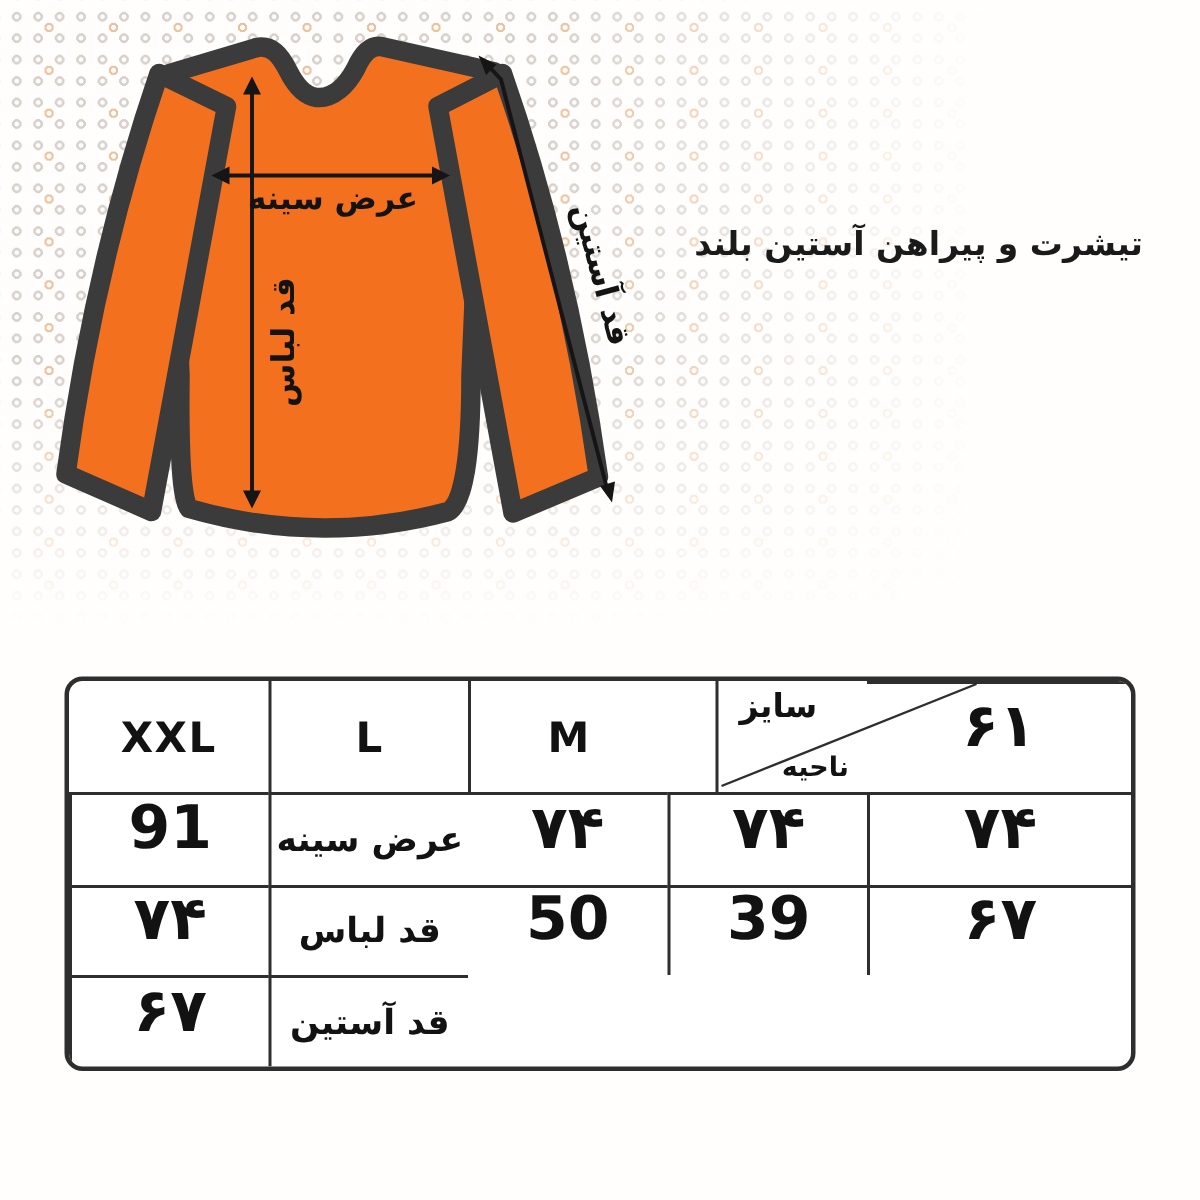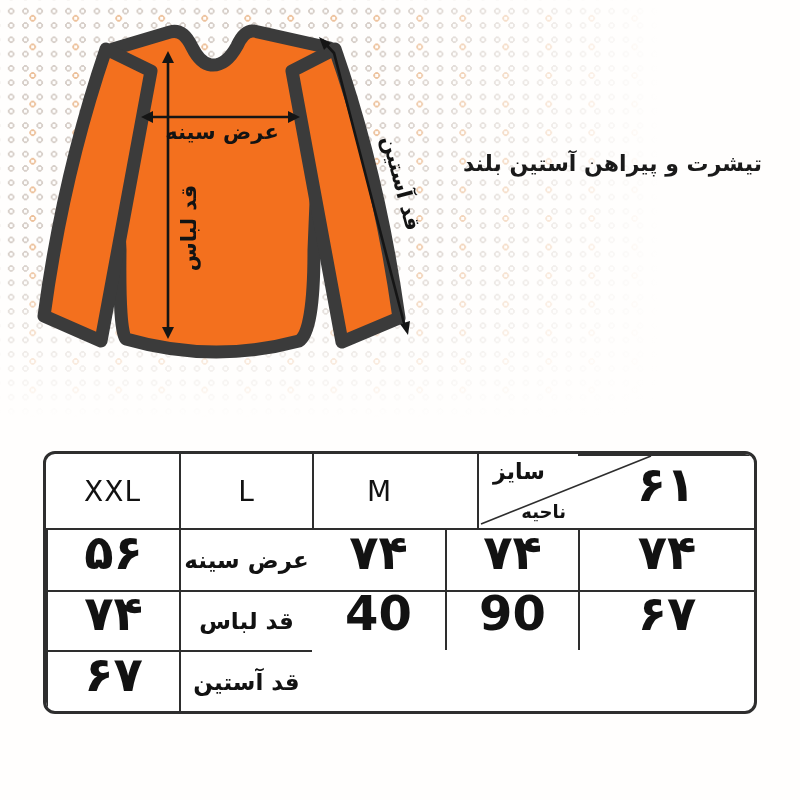--- a/index.html
+++ b/index.html
@@ -56,22 +56,22 @@
     background:#fff;
   }
   .cell{
     display:flex;align-items:center;justify-content:center;
     border-left:2px solid var(--tborder);
     border-top:2px solid var(--tborder);
     color:#121212;
   }
   .cell.c0{border-left:none;}
   .cell.r0{border-top:none;}
-  .size-head{font-size:28px;font-weight:normal;letter-spacing:1px;}
-  .num{font-size:48px;font-weight:bold;line-height:1;padding-bottom:16px;}
+  .size-head{font-size:28px;font-weight:bold;letter-spacing:1px;}
+  .num{font-size:40px;font-weight:bold;line-height:1;padding-bottom:16px;}
   .row-label{font-size:23px;font-weight:bold;direction:rtl;}
   .corner-cell{position:relative;margin-left:32px;}
   .corner-cell svg{position:absolute;left:0;top:0;}
   .corner-top{position:absolute;top:5px;left:14px;font-size:22px;font-weight:bold;direction:rtl;color:#121212;}
   .corner-bottom{position:absolute;bottom:6px;right:12px;font-size:18px;font-weight:bold;direction:rtl;color:#121212;}
 </style>
 </head>
 <body>
 
 <div class="dots"></div>
@@ -125,27 +125,27 @@
   <div class="cell r0 size-head">M</div>
   <div class="cell r0 corner-cell">
     <svg width="174" height="72" viewBox="0 0 174 72">
       <line x1="2" y1="70" x2="172" y2="2" stroke="#2E2E2E" stroke-width="1.6"></line>
     </svg>
     <span class="corner-top">سایز</span>
     <span class="corner-bottom">ناحیه</span>
   </div>
 
   <div class="cell c0 num">۶۱</div>
-  <div class="cell num">۵۶</div>
+  <div class="cell num">91</div>
   <div class="cell row-label">عرض سینه</div>
 
   <div class="cell c0 num">۷۴</div>
   <div class="cell num">۷۴</div>
   <div class="cell num">۷۴</div>
   <div class="cell num">۷۴</div>
   <div class="cell row-label">قد لباس</div>
 
-  <div class="cell c0 num">40</div>
-  <div class="cell num">90</div>
+  <div class="cell c0 num">50</div>
+  <div class="cell num">39</div>
   <div class="cell num">۶۷</div>
   <div class="cell num">۶۷</div>
   <div class="cell row-label">قد آستین</div>
 </div>
 
 </body></html>

